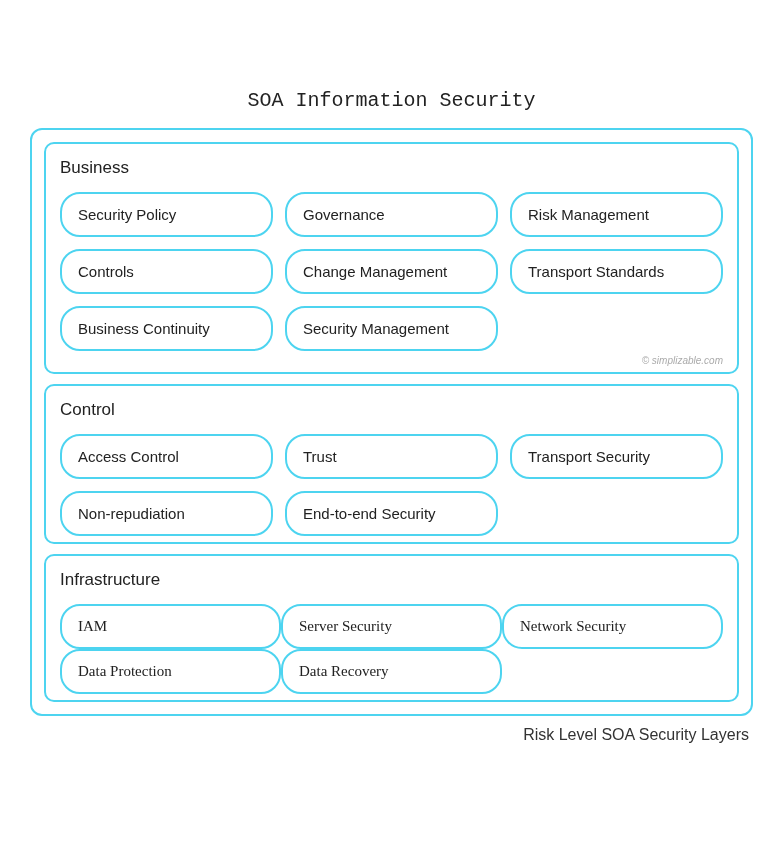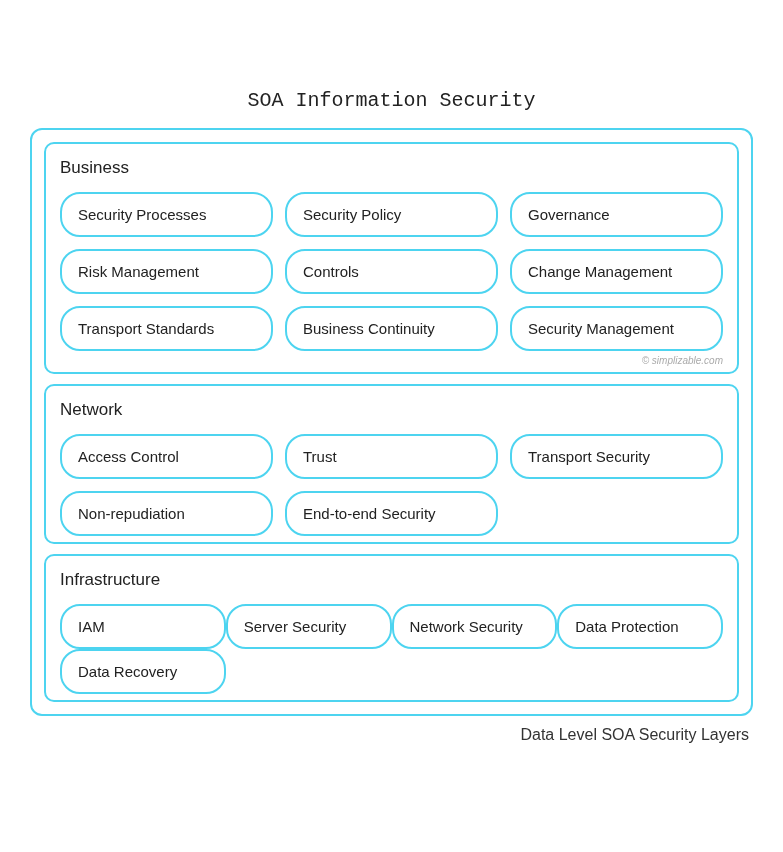--- a/index.html
+++ b/index.html
@@ -80,49 +80,49 @@
     .caption {
       text-align: right;
       font-size: 16px;
       color: #333;
       margin-top: 10px;
       padding-right: 4px;
     }
 
     .infra-grid {
       display: grid;
-      grid-template-columns: repeat(4, 1fr);
+      grid-template-columns: repeat(3, 1fr);
+      font-family: Liberation Serif, serif;
     }
   </style>
 </head>
 <body>
 
 <div class="outer-wrapper">
   <div class="main-title">SOA Information Security</div>
 
   <div class="outer-border">
 
     <div class="section-box">
       <div class="section-label">Business</div>
       <div class="items-grid">
-        <div class="item-box">Security Processes</div>
         <div class="item-box">Security Policy</div>
         <div class="item-box">Governance</div>
         <div class="item-box">Risk Management</div>
         <div class="item-box">Controls</div>
         <div class="item-box">Change Management</div>
         <div class="item-box">Transport Standards</div>
         <div class="item-box">Business Continuity</div>
         <div class="item-box">Security Management</div>
       </div>
       <div class="watermark">© simplizable.com</div>
     </div>
 
     <div class="section-box">
-      <div class="section-label">Network</div>
+      <div class="section-label">Control</div>
       <div class="items-grid">
         <div class="item-box">Access Control</div>
         <div class="item-box">Trust</div>
         <div class="item-box">Transport Security</div>
         <div class="item-box">Non-repudiation</div>
         <div class="item-box">End-to-end Security</div>
       </div>
     </div>
 
     <div class="section-box">
@@ -132,14 +132,14 @@
         <div class="item-box">Server Security</div>
         <div class="item-box">Network Security</div>
         <div class="item-box">Data Protection</div>
         <div class="item-box">Data Recovery</div>
         <div class="item-box" style="border-color: transparent;"></div>
       </div>
     </div>
 
   </div>
 
-  <div class="caption">Data Level SOA Security Layers</div>
+  <div class="caption">Risk Level SOA Security Layers</div>
 </div>
 
 </body></html>

